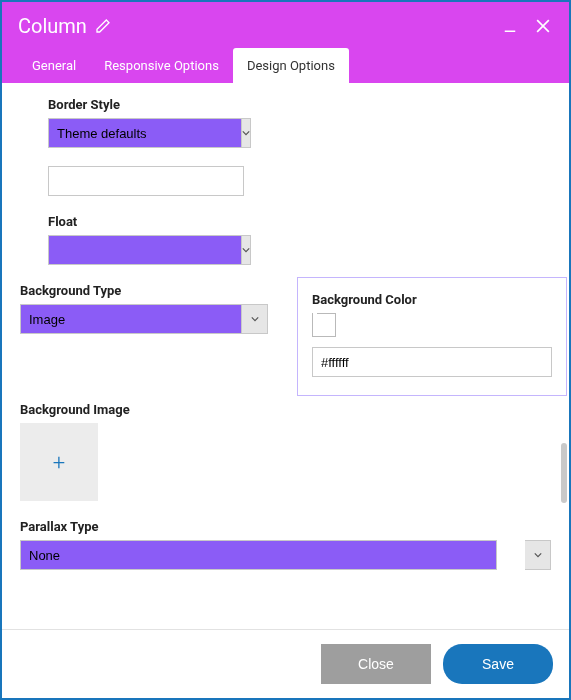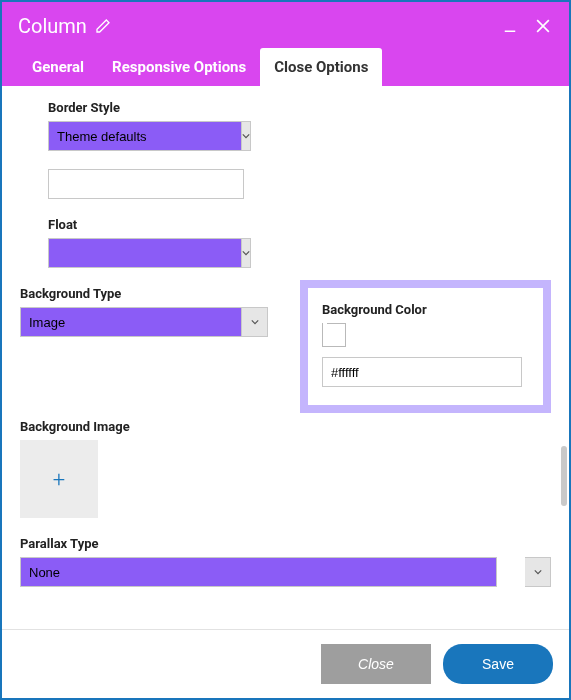--- a/index.html
+++ b/index.html
@@ -5,44 +5,44 @@
 * { box-sizing: border-box; margin: 0; padding: 0; }
 body { font-family: -apple-system, BlinkMacSystemFont, "Segoe UI", Roboto, Arial, sans-serif; font-size: 13px; color: #333; background: #fff; }
 .modal { width: 571px; height: 700px; border: 2px solid #1976bc; display: flex; flex-direction: column; position: relative; }
 .header { background: #d946ef; color: #fff; padding: 12px 16px 0 16px; }
 .title-row { display: flex; align-items: center; justify-content: space-between; padding-bottom: 10px; }
 .title-left { display: flex; align-items: center; gap: 8px; }
 .title-text { font-size: 20px; font-weight: 400; }
 .title-icons { display: flex; align-items: center; gap: 14px; }
 .icon-btn { cursor: pointer; display: inline-flex; align-items: center; justify-content: center; }
 .tabs { display: flex; gap: 0; }
-.tab { padding: 10px 14px; color: #fff; font-size: 15px; cursor: pointer; border-top-left-radius: 3px; border-top-right-radius: 3px; font-weight: bold; }
+.tab { padding: 10px 14px; color: #fff; font-size: 13px; cursor: pointer; border-top-left-radius: 3px; border-top-right-radius: 3px; }
 .tab.active { background: #fff; color: #333; }
 .body { flex: 1; background: #fff; overflow-y: auto; position: relative; padding: 14px 18px 14px 18px; }
 .scrollbar-fake { position: absolute; right: 2px; top: 360px; width: 6px; height: 60px; background: #c9c9c9; border-radius: 3px; }
 .field-group { margin-bottom: 18px; }
 .field-group.indent { margin-left: 28px; }
 .field-label { font-weight: 700; font-size: 13px; margin-bottom: 6px; display: block; color: #222; }
 .select-wrap { display: flex; width: 196px; }
 .select-wrap.full { width: 100%; gap: 28px; }
 .select-wrap.wide { width: 248px; }
 .select-input { flex: 1; border: 1px solid #c8c8c8; background: #8b5cf6; padding: 6px 8px; font-size: 13px; height: 30px; }
 .select-caret { width: 26px; height: 30px; border: 1px solid #c8c8c8; border-left: none; background: #e6e6e6; display: flex; align-items: center; justify-content: center; cursor: pointer; }
 .text-input { width: 196px; border: 1px solid #c8c8c8; background: #fff; padding: 6px 8px; font-size: 13px; height: 30px; }
 .two-col { display: flex; gap: 29px; align-items: flex-start; }
 .col { flex: 1; }
-.highlight-box { border: 8px solid #c4b5fd; padding: 14px 14px 18px 14px; margin-top: -6px; }
+.highlight-box { border: 1px solid #c4b5fd; padding: 14px 14px 18px 14px; margin-top: -6px; }
 .color-swatch { width: 24px; height: 24px; border: 1px solid #b9b9b9; background: #fff; margin-bottom: 10px; cursor: pointer; display:inline-block; }
 .color-swatch-inner { width:100%; height:100%; border:2px solid #fff; box-sizing:border-box; }
-.color-input { width: 200px; border: 1px solid #c8c8c8; padding: 6px 8px; font-size: 13px; height: 30px; }
+.color-input { width: 240px; border: 1px solid #c8c8c8; padding: 6px 8px; font-size: 13px; height: 30px; }
 .image-picker { width: 78px; height: 78px; background: #ececec; display: flex; align-items: center; justify-content: center; cursor: pointer; }
 .plus { color: #1976bc; font-size: 22px; font-weight: 300; }
 .footer { border-top: 1px solid #e2e2e2; padding: 14px 16px; display: flex; justify-content: flex-end; gap: 12px; background: #fff; box-shadow: 0 -6px 10px -8px rgba(0,0,0,.15); }
 .btn { min-width: 110px; height: 40px; border: none; font-size: 14px; cursor: pointer; color: #fff; }
-.btn-close { background: #9e9e9e; font-style: italic; }
+.btn-close { background: #9e9e9e; }
 .btn-save { background: #1976bc; border-radius: 19px; }
 .caret-svg { width: 8px; height: 8px; }
 </style>
 </head>
 <body>
 
 <div class="modal">
 
   <div class="header">
     <div class="title-row">
@@ -64,21 +64,21 @@
           <svg width="20" height="20" viewBox="0 0 24 24" stroke="#fff" stroke-width="2">
               <line x1="5" y1="5" x2="19" y2="19"></line>
               <line x1="19" y1="5" x2="5" y2="19"></line>
             </svg>
         </span>
       </div>
     </div>
     <div class="tabs">
       <div class="tab">General</div>
       <div class="tab">Responsive Options</div>
-      <div class="tab active">Close Options</div>
+      <div class="tab active">Design Options</div>
     </div>
   </div>
 
   <div class="body">
 
     <div class="field-group indent">
       <span class="field-label">Border Style</span>
       <div class="select-wrap">
         <input class="select-input" readonly="" value="Theme defaults" style="">
         <div class="select-caret">

